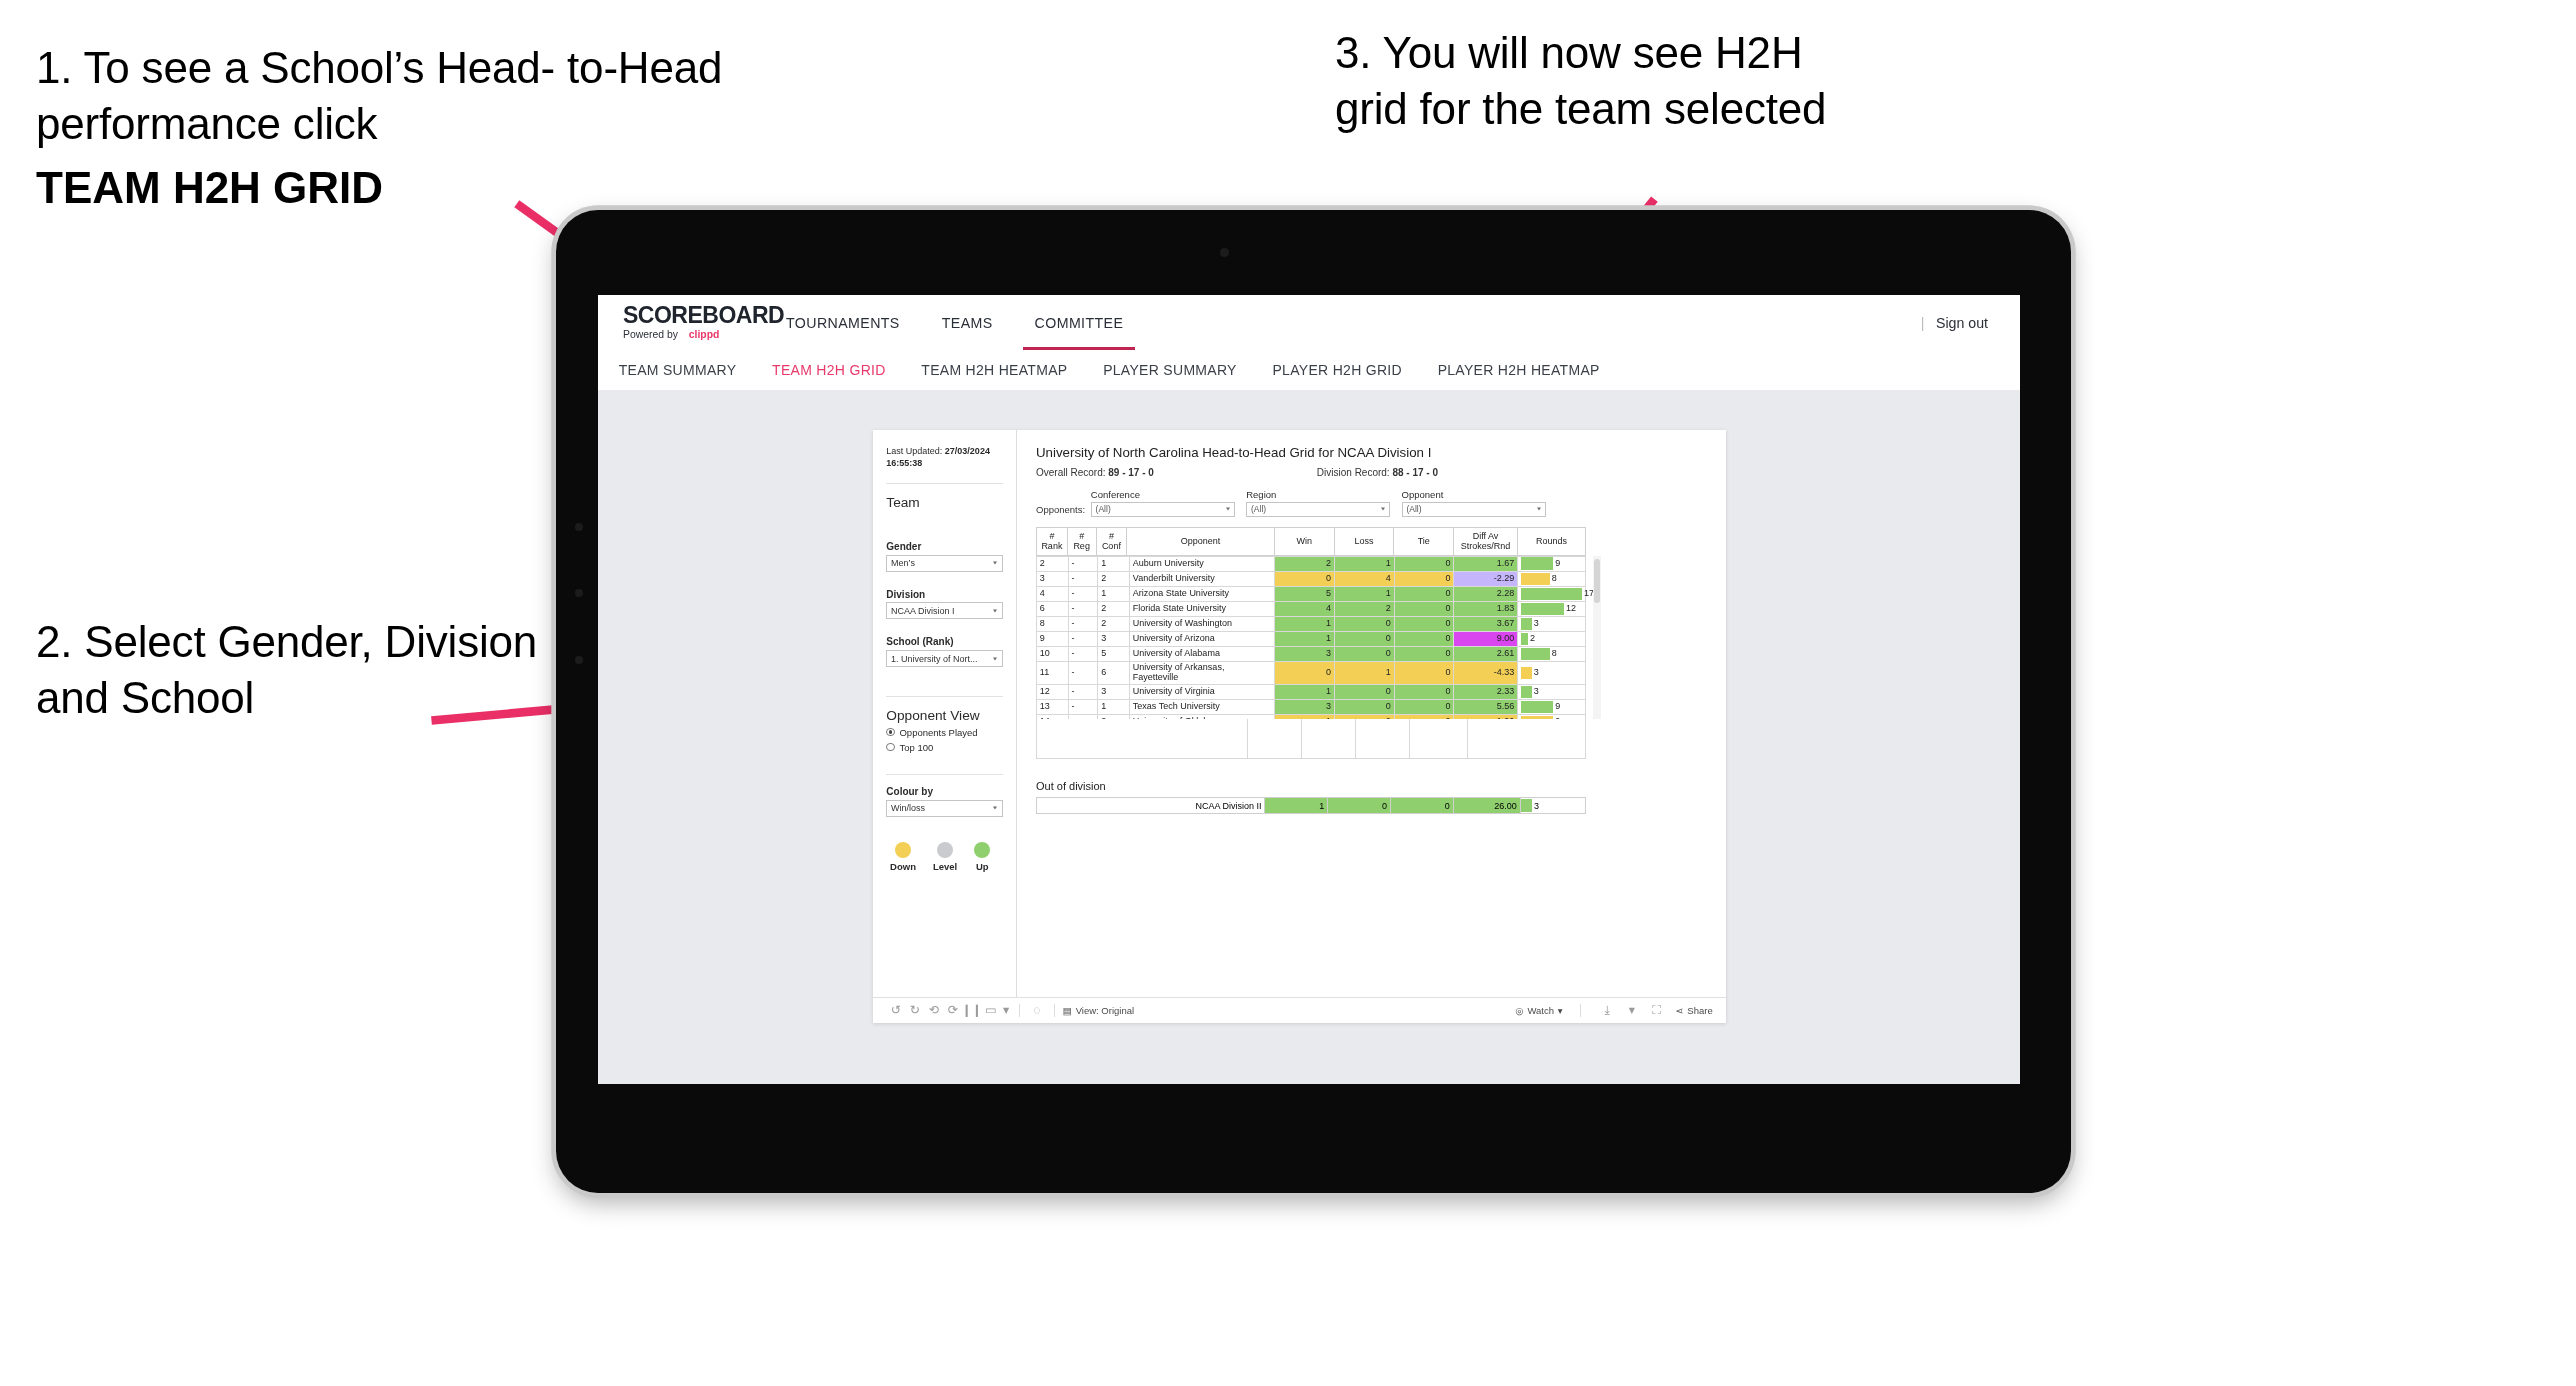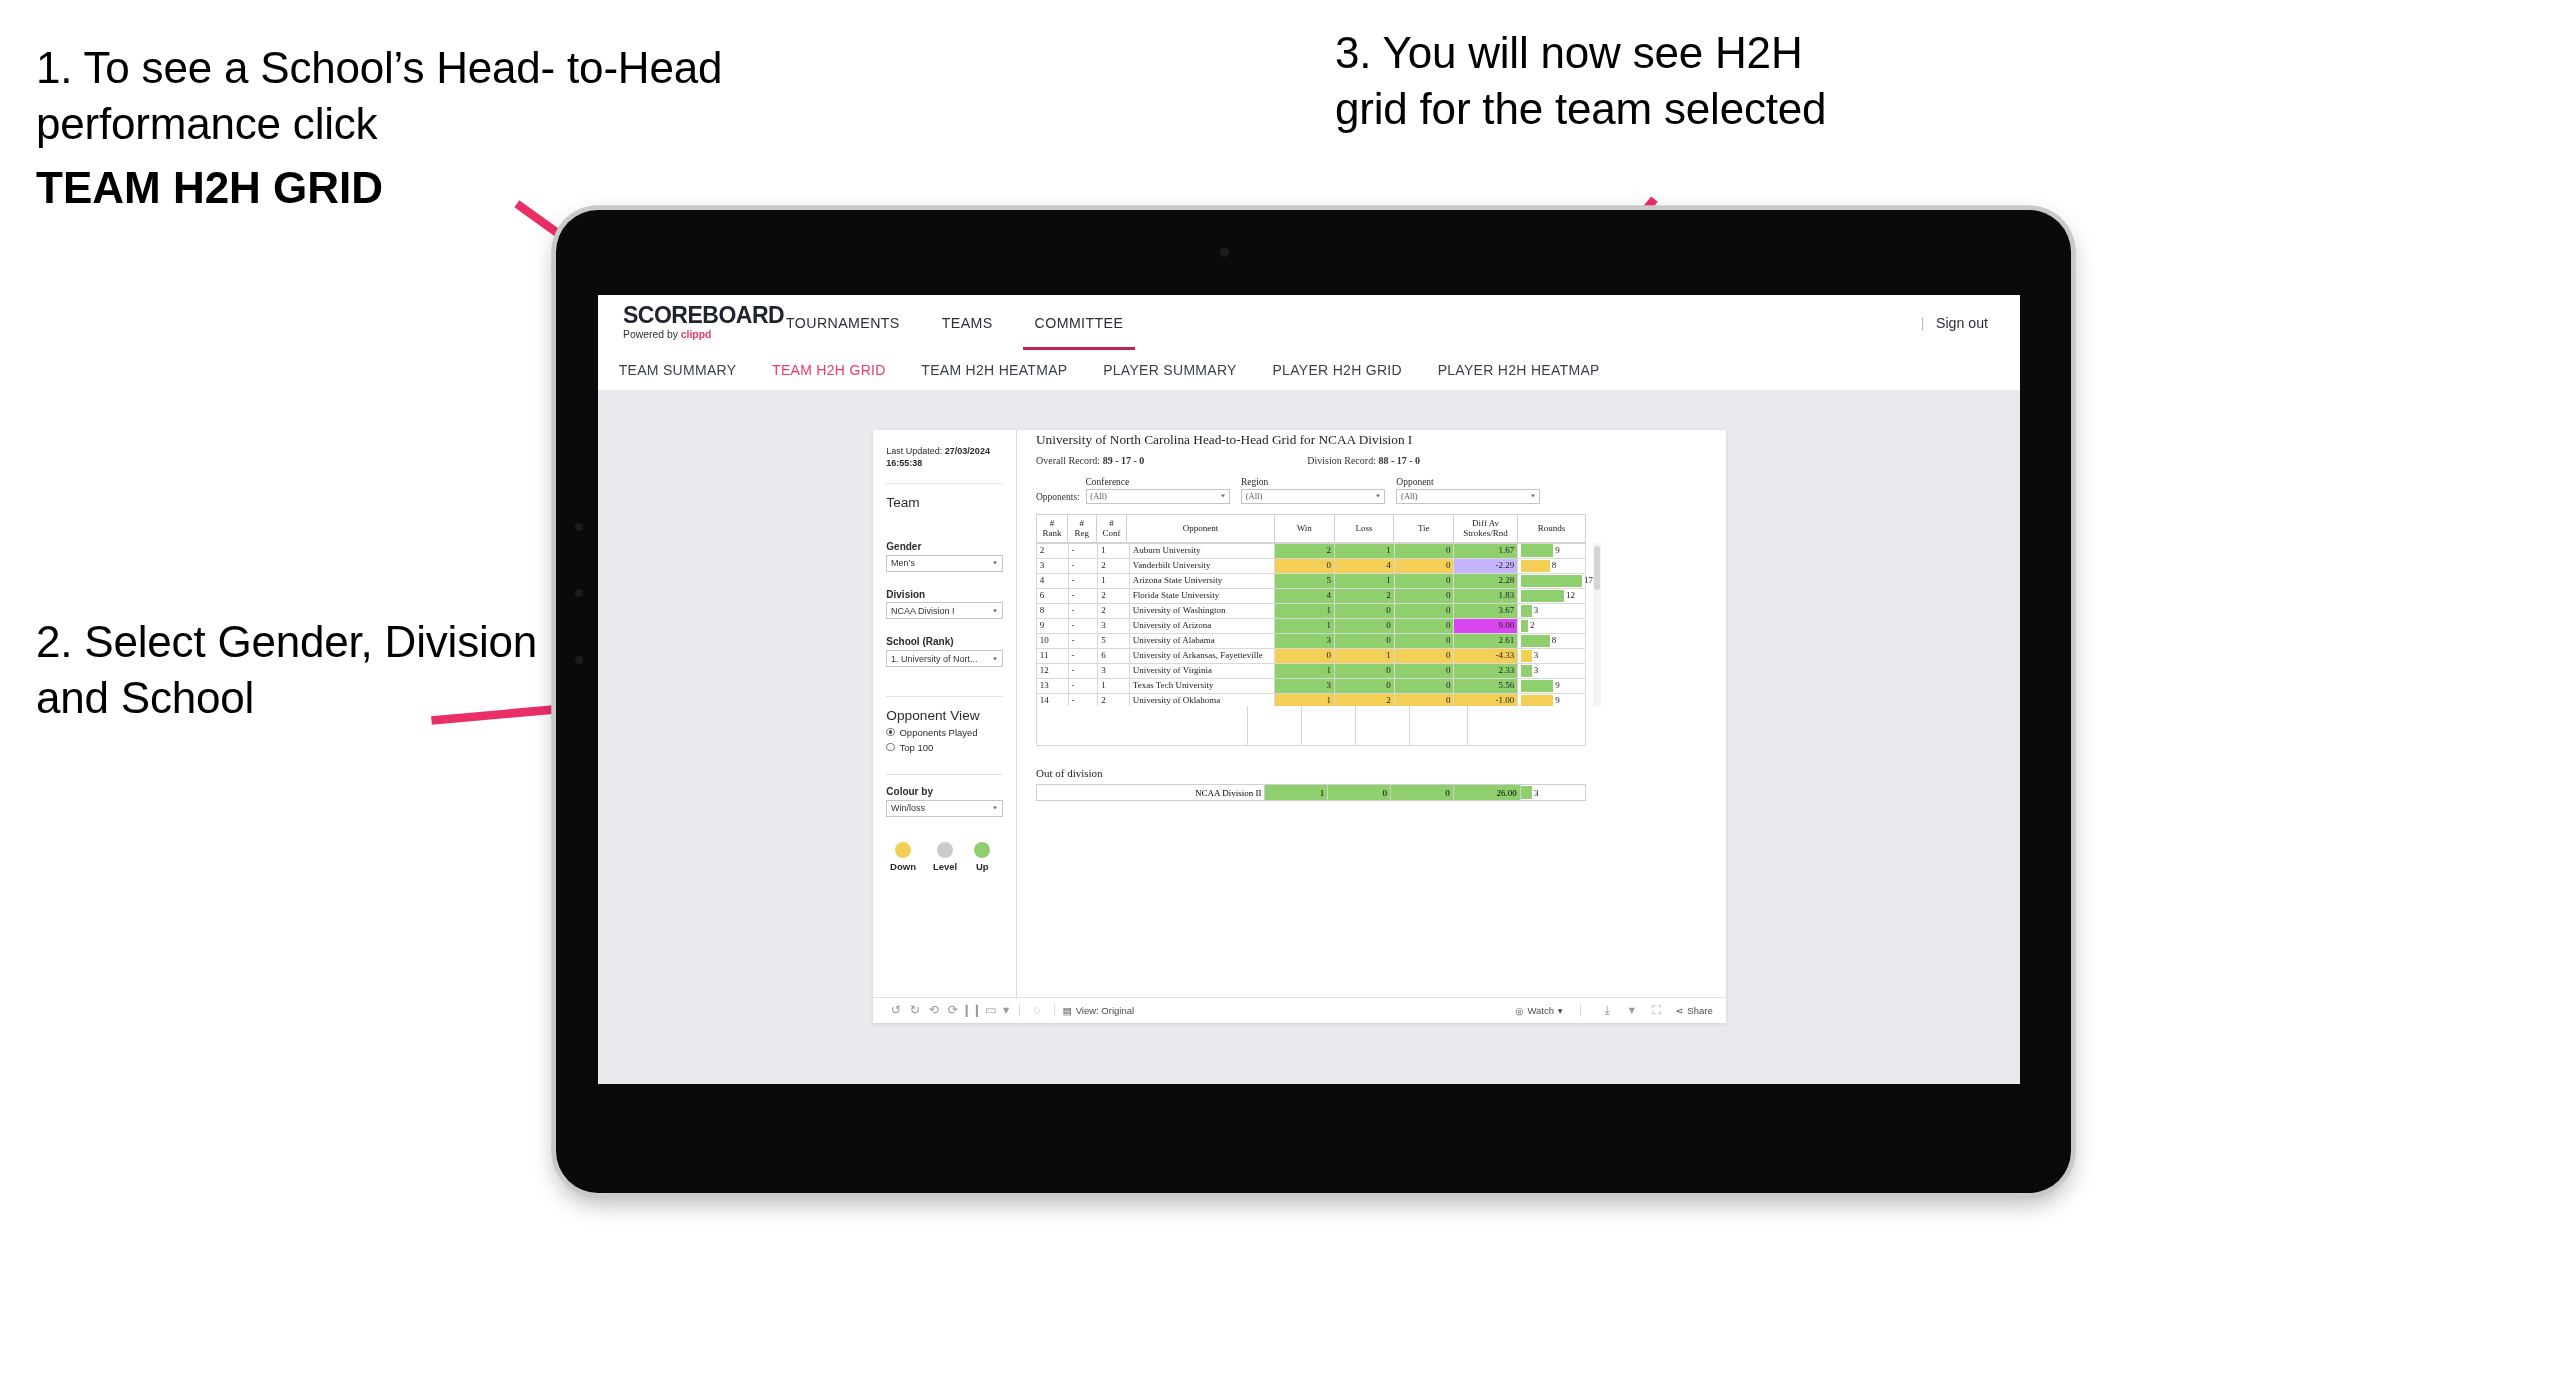--- a/index.html
+++ b/index.html
@@ -44,21 +44,21 @@
     display:flex;align-items:center;
     border-bottom:0.9px solid #e3e3e3;
   }
   #logo-block{margin-left:25px;width:121px;}
   #logo-word{
     font-family:"Liberation Sans", sans-serif;
     font-weight:bold;font-size:23px;letter-spacing:-0.5px;
     color:#20242c;line-height:1;
   }
   #logo-sub{font-size:10.4px;color:#2b2f38;margin-top:2.8px;line-height:1;}
-  #logo-sub .brand{color:#e8396a;font-weight:bold;}
+  #logo-sub .brand{color:#e8396a;font-weight:bold;margin-left:8px;}
   .topnav{display:flex;align-items:center;height:55px;margin-left:21px;}
   .topnav-item{
     font-size:14.2px;color:#2b2f38;letter-spacing:0.4px;
     padding:0 21px;height:55px;display:flex;align-items:center;
     position:relative;cursor:pointer;
   }
   .topnav-item.active::after{
     content:"";position:absolute;left:9.5px;right:9.5px;bottom:0;height:2.8px;background:#c02552;
   }
   #signout-wrap{margin-left:auto;margin-right:32px;display:flex;align-items:center;gap:11.4px;}
@@ -119,21 +119,21 @@
     content:"";position:absolute;left:1.4px;top:1.4px;width:3.8px;height:3.8px;
     border-radius:50%;background:#444;
   }
   .radio-label{font-size:9.5px;color:#2b2b2b;}
   #legend{display:flex;gap:17px;margin-top:25px;padding-left:3.8px;}
   .legend-item{text-align:center;}
   .legend-dot{width:16px;height:16px;border-radius:50%;margin:0 auto;}
   .legend-text{font-size:9.5px;color:#2b2b2b;margin-top:3.8px;font-weight:bold;}
 
   
-  #viz{flex:1;padding:2px 19px 0 19px;box-sizing:border-box;overflow:hidden;position:relative;font-family:Liberation Serif, serif;}
+  #viz{flex:1;padding:15px 19px 0 19px;box-sizing:border-box;overflow:hidden;position:relative;}
   #viz-title{font-size:13.3px;color:#222;margin-bottom:6.6px;}
   #record-row{display:flex;font-size:10px;color:#333;margin-bottom:11.4px;}
   #record-row .rec{margin-right:0;}
   #record-row .rec b{font-weight:bold;}
   #rec-division{margin-left:163px;}
   #filters{display:flex;align-items:flex-end;margin-bottom:10.4px;}
   #filters-label{font-size:9.5px;color:#333;margin-right:5.7px;padding-bottom:1.9px;}
   .filter{margin-right:11.4px;}
   .filter-label{font-size:9.5px;color:#2b2b2b;margin-bottom:1.9px;}
   .filter-select{

